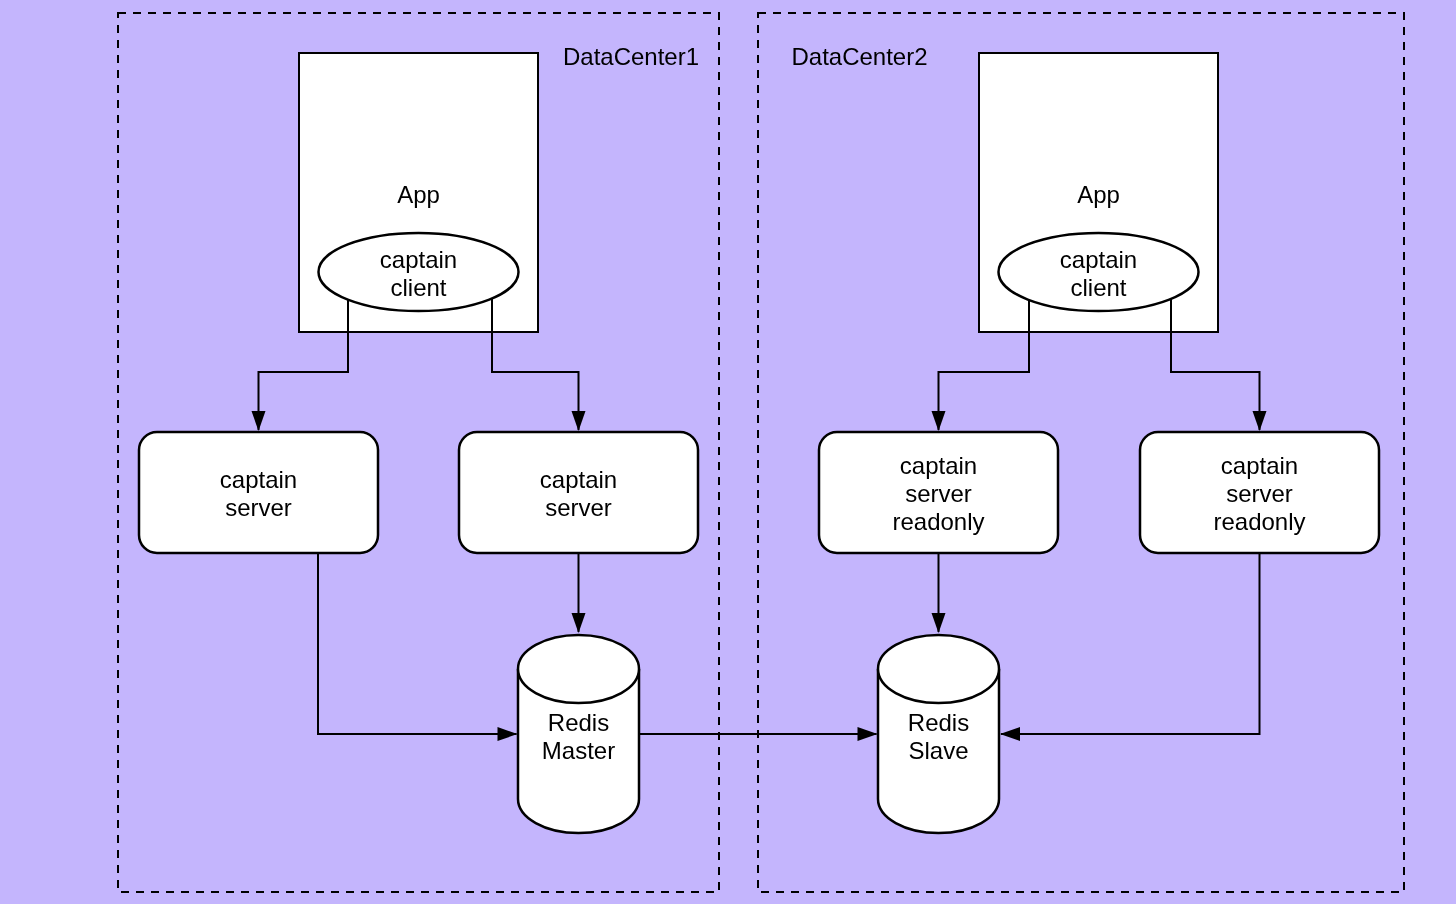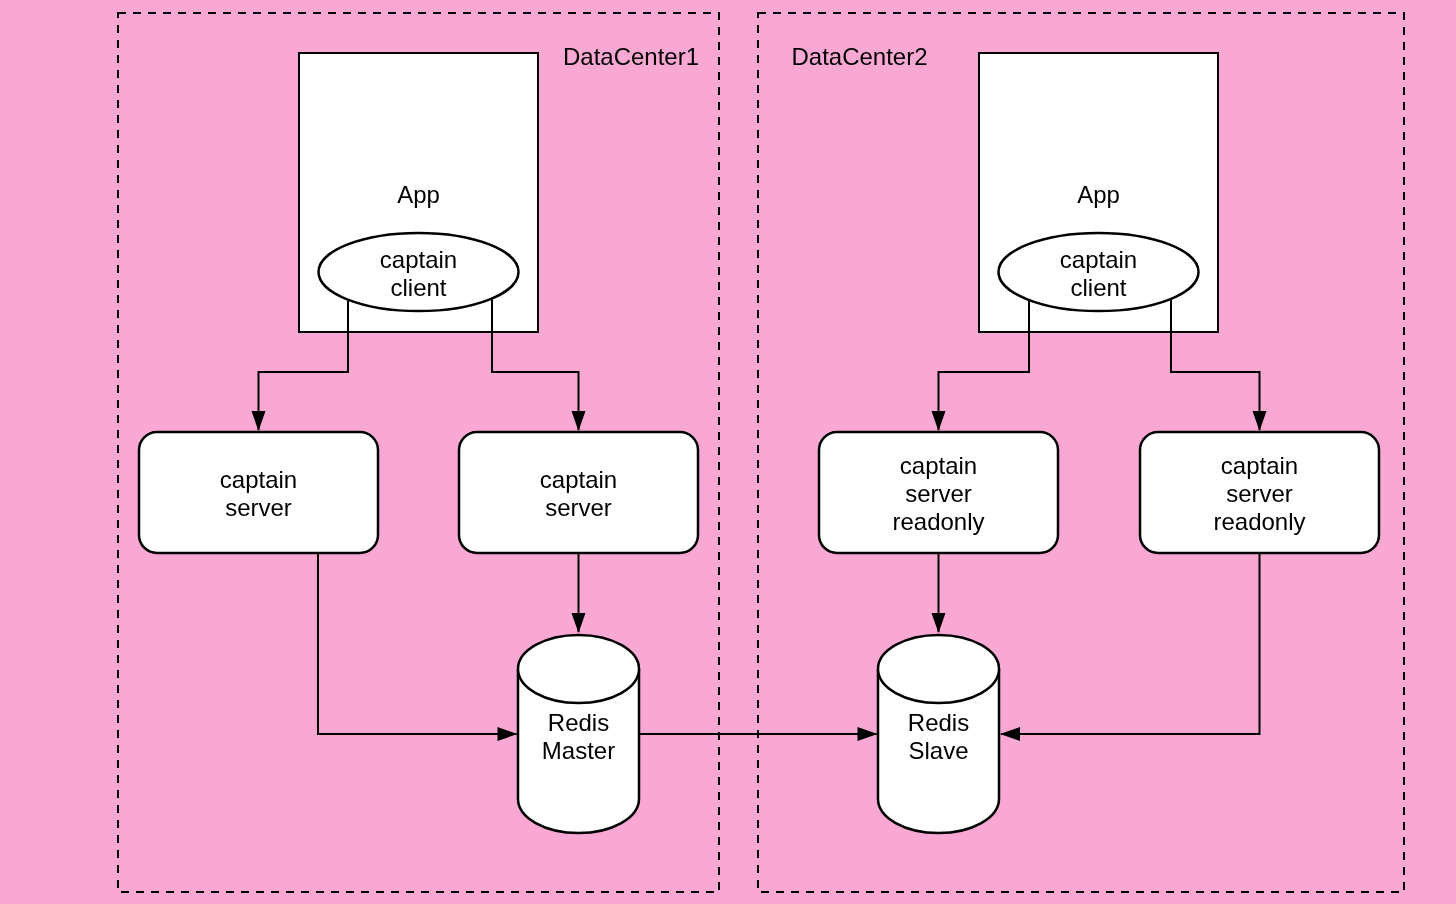--- a/index.html
+++ b/index.html
@@ -4,21 +4,21 @@
 <style>
   html, body {
     margin: 0;
     padding: 0;
     background: #ffffff;
   }
   .canvas {
     position: relative;
     width: 1456px;
     height: 904px;
-    background: #f9a8d4;
+    background: #c4b5fd;
     font-family: "Liberation Sans", "DejaVu Sans", sans-serif;
   }
   svg { display: block; }
   .dc-border {
     fill: none;
     stroke: #000000;
     stroke-width: 2;
     stroke-dasharray: 8 7;
   }
   .plain-box {

